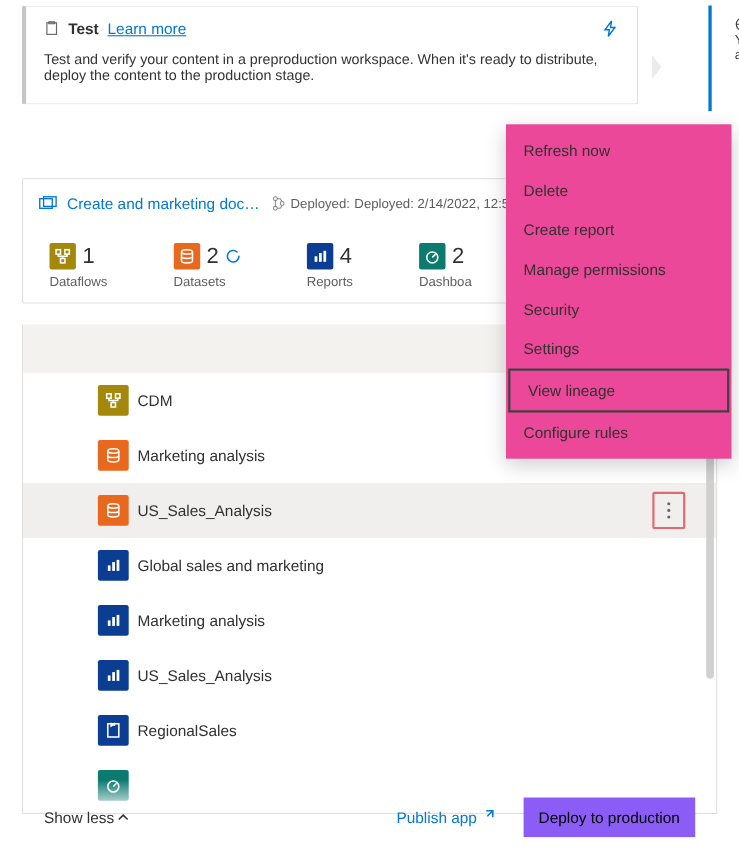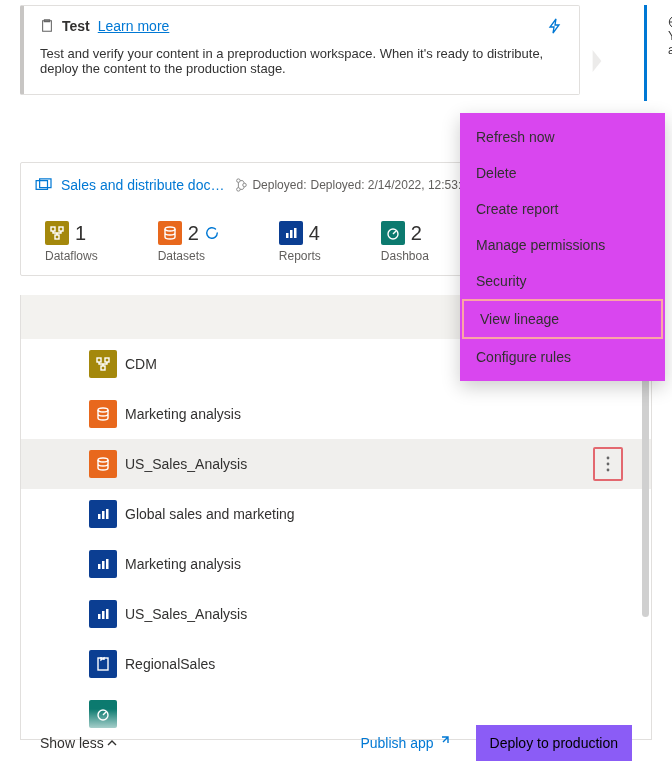--- a/index.html
+++ b/index.html
@@ -47,23 +47,23 @@
   .c-rx{background:#0b3e92}
   .c-db{background:#0c7a6f}
   .fade{position:absolute;left:0;right:0;bottom:0;height:30px;background:linear-gradient(rgba(255,255,255,0),#fff)}
   .scrollbar{position:absolute;right:2px;top:12px;width:7px;height:310px;background:#d0d0d0;border-radius:4px}
   
   .bottom{position:absolute;left:20px;right:20px;bottom:12px;height:44px;display:flex;align-items:center;padding:0 20px}
   .showless{font-size:14px;color:#323130;cursor:pointer;display:flex;align-items:center;gap:2px}
   .publish{margin-left:auto;margin-right:26px;color:#0078d4;font-size:14px;cursor:pointer;display:flex;gap:4px}
   .deploy{background:#8b5cf6;color:#000;padding:10px 14px;font-size:14px;border:0;cursor:pointer}
   
-  .ctx-menu{position:absolute;left:460px;top:113px;width:205px;background:#d946ef;box-shadow:0 6px 18px rgba(0,0,0,.2);padding:6px 0;z-index:50}
+  .ctx-menu{position:absolute;left:460px;top:113px;width:205px;background:#ec4899;box-shadow:0 6px 18px rgba(0,0,0,.2);padding:6px 0;z-index:50}
   .ctx-menu .mi{padding:10px 16px;font-size:14px;cursor:pointer;color:#323130}
-  .ctx-menu .mi.boxed{border:2px solid #fca5a5;margin:0 2px}
+  .ctx-menu .mi.boxed{border:2px solid #404040;margin:0 2px}
   svg{display:block}
 </style>
 </head>
 <body>
 
 <div class="info-card">
   <div class="info-head">
     <span class="ico">
       <svg width="14" height="14" viewBox="0 0 16 16" fill="none" stroke="currentColor" stroke-width="1.2">
           <rect x="3" y="2" width="10" height="12"></rect>
@@ -98,21 +98,21 @@
 </div>
 
 <div class="ws-bar">
   <div class="ws-head">
     <span class="ws-ico">
       <svg width="18" height="14" viewBox="0 0 20 16" fill="none" stroke="currentColor" stroke-width="1.4">
           <rect x="1" y="3" width="13" height="10"></rect>
           <rect x="5" y="1" width="13" height="10"></rect>
         </svg>
     </span>
-    <span class="ws-name">Sales and distribute doc…</span>
+    <span class="ws-name">Create and marketing doc…</span>
     <span class="dep">
       <span>
         <svg width="14" height="14" viewBox="0 0 16 16" fill="none" stroke="#888" stroke-width="1.1">
             <circle cx="5" cy="3" r="2"></circle>
             <circle cx="5" cy="13" r="2"></circle>
             <circle cx="12" cy="8" r="2"></circle>
             <path d="M5 5v6M7 3h3l2 3M7 13h3l2-3"></path>
           </svg>
       </span>
       <span>Deployed:</span>
@@ -290,15 +290,16 @@
   </span>
   <button class="deploy">Deploy to production</button>
 </div>
 
 <div class="ctx-menu">
   <div class="mi">Refresh now</div>
   <div class="mi">Delete</div>
   <div class="mi">Create report</div>
   <div class="mi">Manage permissions</div>
   <div class="mi">Security</div>
+  <div class="mi">Settings</div>
   <div class="mi boxed">View lineage</div>
   <div class="mi">Configure rules</div>
 </div>
 
 </body></html>

